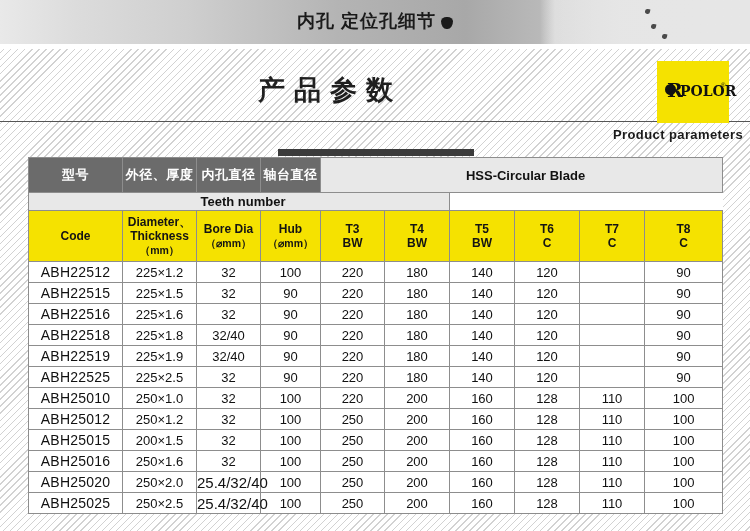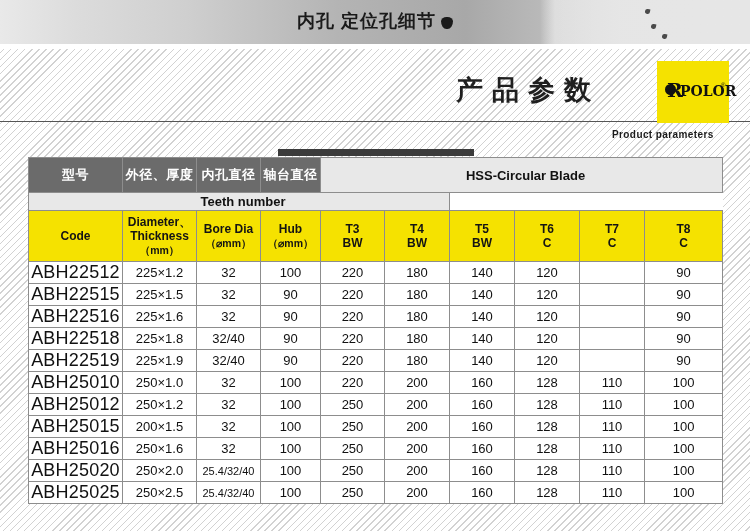--- a/index.html
+++ b/index.html
@@ -80,27 +80,28 @@
   
   .params-zone {
     position: absolute;
     left: 0; top: 49px;
     width: 750px; height: 98px;
   }
   .params-title {
     position: absolute;
     left: 0; top: 24px;
     width: 600px;
-    text-align: right;
+    text-align: center;
     font-family: "DejaVu Serif", serif;
     font-size: 27px;
     font-weight: bold;
     color: #1f1f1f;
     letter-spacing: 9px;
     line-height: 34px;
+    padding-left: 30px;
   }
   .params-underline {
     position: absolute;
     left: 278px; top: 100px;
     width: 196px; height: 7px;
     background: #3b3b3b;
   }
   .divider-line {
     position: absolute;
     left: 0; top: 121px;
@@ -150,21 +151,22 @@
   .logo-reg {
     position: absolute;
     left: 56px; top: -1px;
     font-size: 6px;
     color: #111111;
   }
   .logo-caption {
     position: absolute;
     left: 612px; top: 128px;
     width: 132px;
-    font-size: 10px;
+    text-align: center;
+    font-size: 13px;
     font-weight: bold;
     color: #1a1a1a;
     letter-spacing: 0.4px;
     line-height: 13px;
   }
 
   
   .table-wrap {
     position: absolute;
     left: 28px; top: 157px;
@@ -221,22 +223,22 @@
     font-weight: bold;
   }
   
   tr.data td {
     height: 20px;
     font-size: 13px;
     color: #111111;
     background: #ffffff;
     font-family: "Liberation Sans", sans-serif;
   }
-  tr.data td.code { font-size: 18px; letter-spacing: 0.2px; }
-  tr.data td.small { font-size: 11px; }
+  tr.data td.code { font-size: 14px; letter-spacing: 0.2px; }
+  tr.data td.small { font-size: 15px; }
 </style>
 </head>
 <body>
 
 <div id="page">
 
   <div class="banner">
     <div class="banner-blade-edge"></div>
     <div class="tooth" style="left:645px; top:9px;"></div>
     <div class="tooth" style="left:651px; top:24px;"></div>
@@ -386,20 +388,32 @@
             <td>32/40</td>
             <td>90</td>
             <td>220</td>
             <td>180</td>
             <td>140</td>
             <td>120</td>
             <td></td>
             <td>90</td>
           </tr>
           <tr class="data">
+            <td class="code">ABH22525</td>
+            <td>225×2.5</td>
+            <td>32</td>
+            <td>90</td>
+            <td>220</td>
+            <td>180</td>
+            <td>140</td>
+            <td>120</td>
+            <td></td>
+            <td>90</td>
+          </tr>
+          <tr class="data">
             <td class="code">ABH25010</td>
             <td>250×1.0</td>
             <td>32</td>
             <td>100</td>
             <td>220</td>
             <td>200</td>
             <td>160</td>
             <td>128</td>
             <td>110</td>
             <td>100</td>

